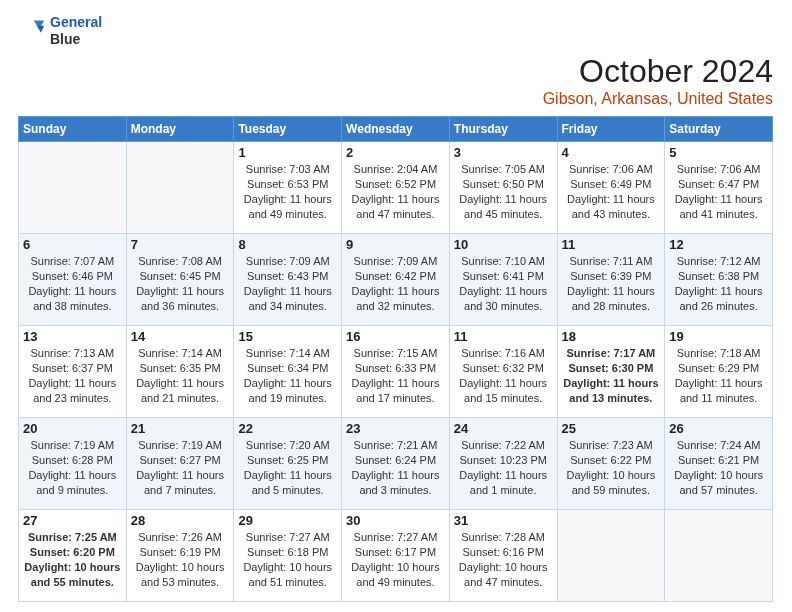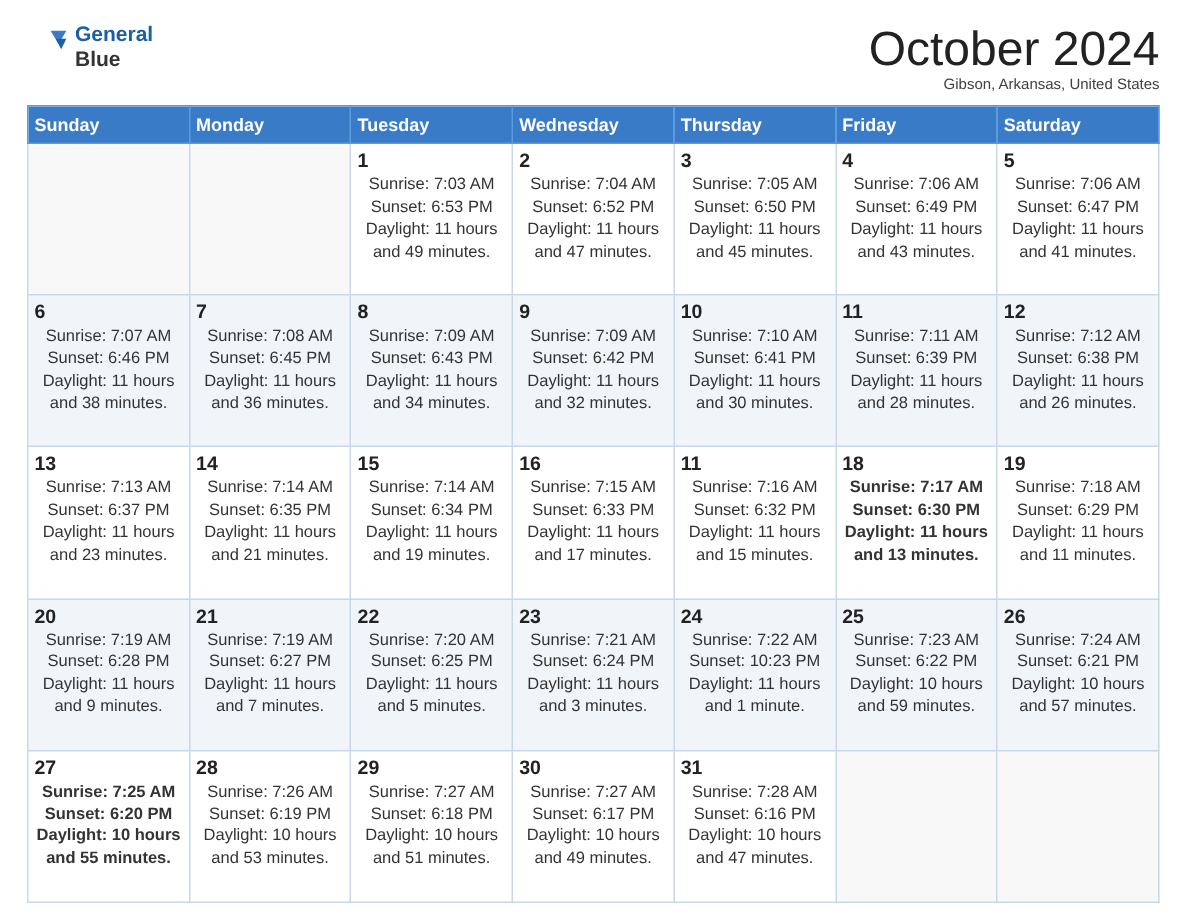--- a/index.html
+++ b/index.html
@@ -36,29 +36,30 @@
     }
     .logo-text span {
       color: #1a5fa8;
     }
     .logo-icon {
       width: 28px;
       height: 28px;
     }
     .title-block {
       text-align: right;
+      margin-top: 39px;
     }
     .month-title {
       font-size: 32px;
       font-weight: normal;
       color: #222;
     }
     .location-title {
-      font-size: 10px;
-      color: #404040;
+      font-size: 16px;
+      color: #c2410c;
     }
     .calendar {
       flex: 1;
       border-collapse: collapse;
       width: 100%;
       table-layout: fixed;
     }
     .calendar thead tr th {
       background: #3a7bc8;
       color: #ffffff;
@@ -134,21 +135,21 @@
           <td class="empty-cell"></td>
           <td class="empty-cell"></td>
           <td>
             <div class="cell-day">1</div>
             <div class="cell-info" style="white-space: pre-line;">Sunrise: 7:03 AM
 Sunset: 6:53 PM
 Daylight: 11 hours and 49 minutes.</div>
           </td>
           <td>
             <div class="cell-day">2</div>
-            <div class="cell-info" style="white-space: pre-line;">Sunrise: 7:04 AM
+            <div class="cell-info" style="white-space: pre-line;">Sunrise: 2:04 AM
 Sunset: 6:52 PM
 Daylight: 11 hours and 47 minutes.</div>
           </td>
           <td>
             <div class="cell-day">3</div>
             <div class="cell-info" style="white-space: pre-line;">Sunrise: 7:05 AM
 Sunset: 6:50 PM
 Daylight: 11 hours and 45 minutes.</div>
           </td>
           <td>

